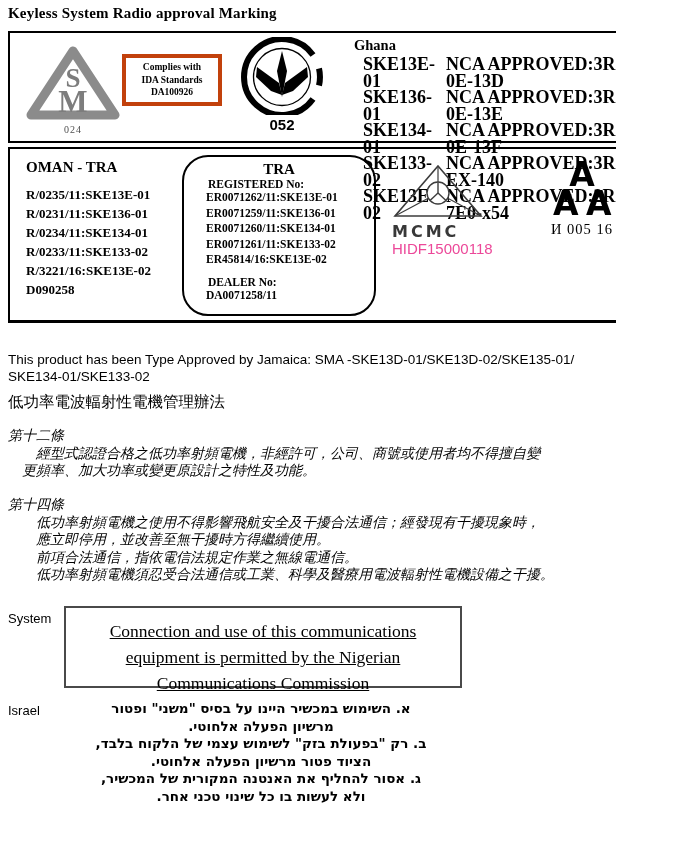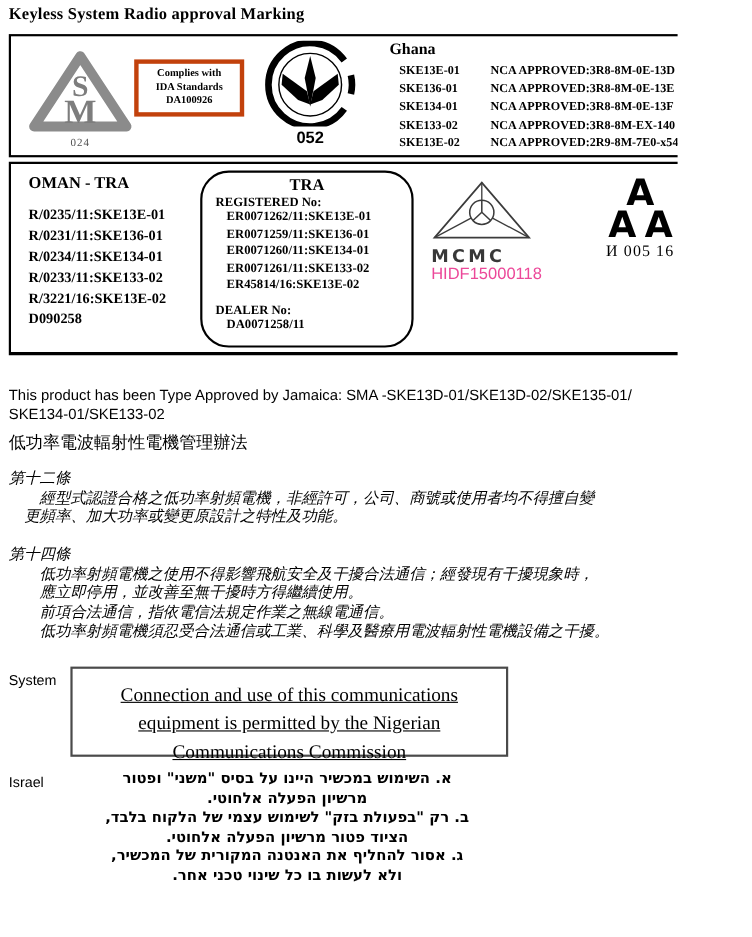--- a/index.html
+++ b/index.html
@@ -14,31 +14,31 @@
   .box1{left:8px;top:31px;width:662px;height:108px;border:2px solid #000;}
   .sm-wrap{left:10px;top:10px;width:106px;text-align:center;}
   .sm-code{font-size:10px;color:#4f4f4f;margin-top:-3px;letter-spacing:1px;}
   .ida-box{left:112px;top:21px;width:92px;height:44px;border:4px solid #c2410c;
            display:flex;align-items:center;justify-content:center;text-align:center;
            font-weight:bold;font-size:9.5px;line-height:1.3;}
   .ukr-wrap{left:224px;top:4px;width:96px;text-align:center;}
   .ukr-code{font-size:15px;font-weight:bold;font-family:"Liberation Sans",sans-serif;margin-top:-3px;}
   .ghana{left:344px;top:4px;}
   .ghana-title{font-size:14.5px;font-weight:bold;margin-bottom:2px;}
-  .ghana-row{display:flex;font-size:11px;font-weight:bold;line-height:16.5px;padding-left:9px;}
+  .ghana-row{display:flex;font-size:18px;font-weight:bold;line-height:16.5px;padding-left:9px;}
   .ghana-model{width:83px;flex:0 0 auto;}
 
   
   .box2{left:8px;top:147px;width:662px;height:171px;border:2px solid #000;border-bottom-width:3px;}
   .oman{left:16px;top:10px;}
   .oman-title{font-size:15px;font-weight:bold;margin-bottom:9px;}
   .oman-lines{font-size:13px;font-weight:bold;line-height:19px;}
   .tra-box{left:172px;top:6px;width:190px;height:153px;border:2px solid #000;border-radius:26px;padding-top:4px;}
   .tra-title{text-align:center;font-size:15px;font-weight:bold;}
-  .tra-label{font-size:11.5px;font-weight:bold;padding-left:12px;}
+  .tra-label{font-size:11.5px;font-weight:bold;padding-left:24px;}
   .tra-numbers{font-size:11.5px;font-weight:bold;padding-left:22px;line-height:15.5px;}
   .tra-dealer-label{margin-top:8px;}
   .mcmc-wrap{left:382px;top:14px;width:112px;text-align:left;}
   .mcmc-text{font-family:"DejaVu Sans",sans-serif;font-weight:bold;font-size:16px;
              letter-spacing:3px;color:#383838;line-height:15px;margin-top:1px;}
   .mcmc-code{font-family:"Liberation Sans",sans-serif;font-size:15px;color:#ec4899;line-height:15px;margin-top:2px;}
   .by-wrap{left:518px;top:12px;width:108px;text-align:center;font-family:"DejaVu Sans",sans-serif;}
   .by-top{font-size:33px;font-weight:bold;line-height:27px;}
   .by-bottom{display:flex;justify-content:center;gap:7px;font-size:33px;font-weight:bold;line-height:31px;}
   .by-mirror{transform:scaleX(-1);display:inline-block;}

